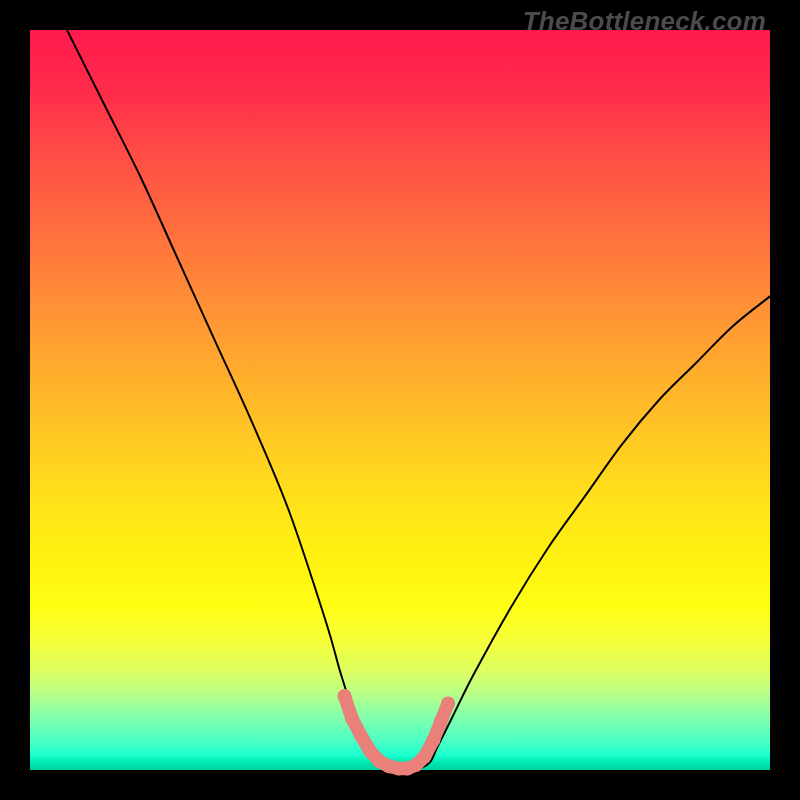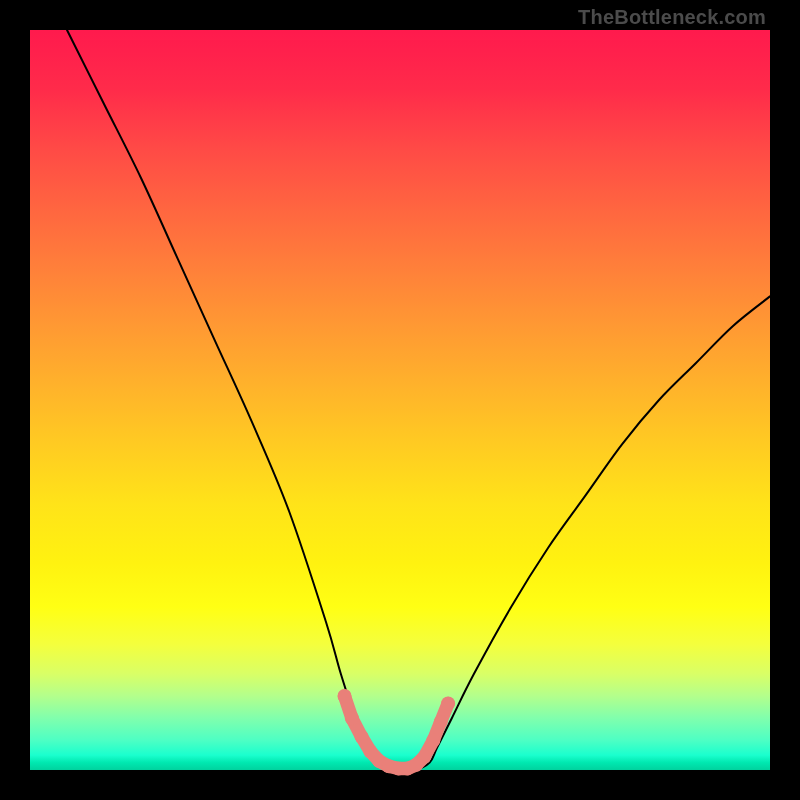--- a/index.html
+++ b/index.html
@@ -44,25 +44,26 @@
       #1affce 98%,
       #00e8b0 99%,
       #00d29e 100%
     );
   }
   .watermark {
     position: absolute;
     top: 6px;
     right: 34px;
     font-family: Arial, Helvetica, sans-serif;
-    font-size: 20px;
+    font-size: 26px;
     font-weight: 600;
     color: #4b4b4b;
     letter-spacing: 0.2px;
     user-select: none;
+    font-style: italic;
   }
   svg.curve {
     position: absolute;
     left: 0;
     top: 0;
     width: 740px;
     height: 740px;
     overflow: visible;
   }
 </style>

